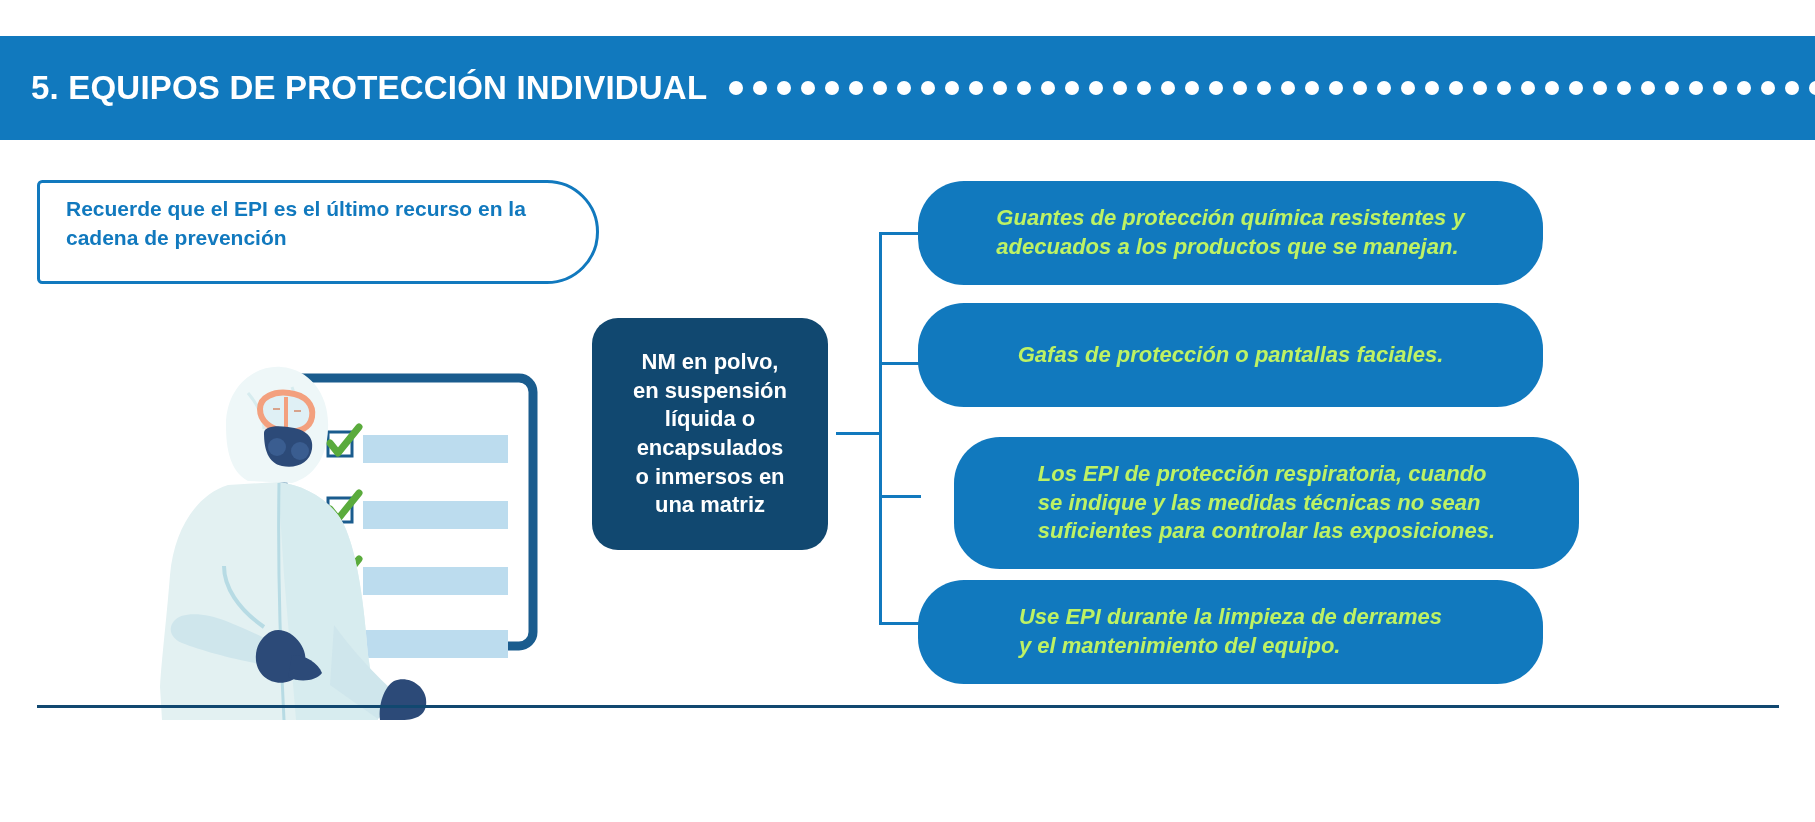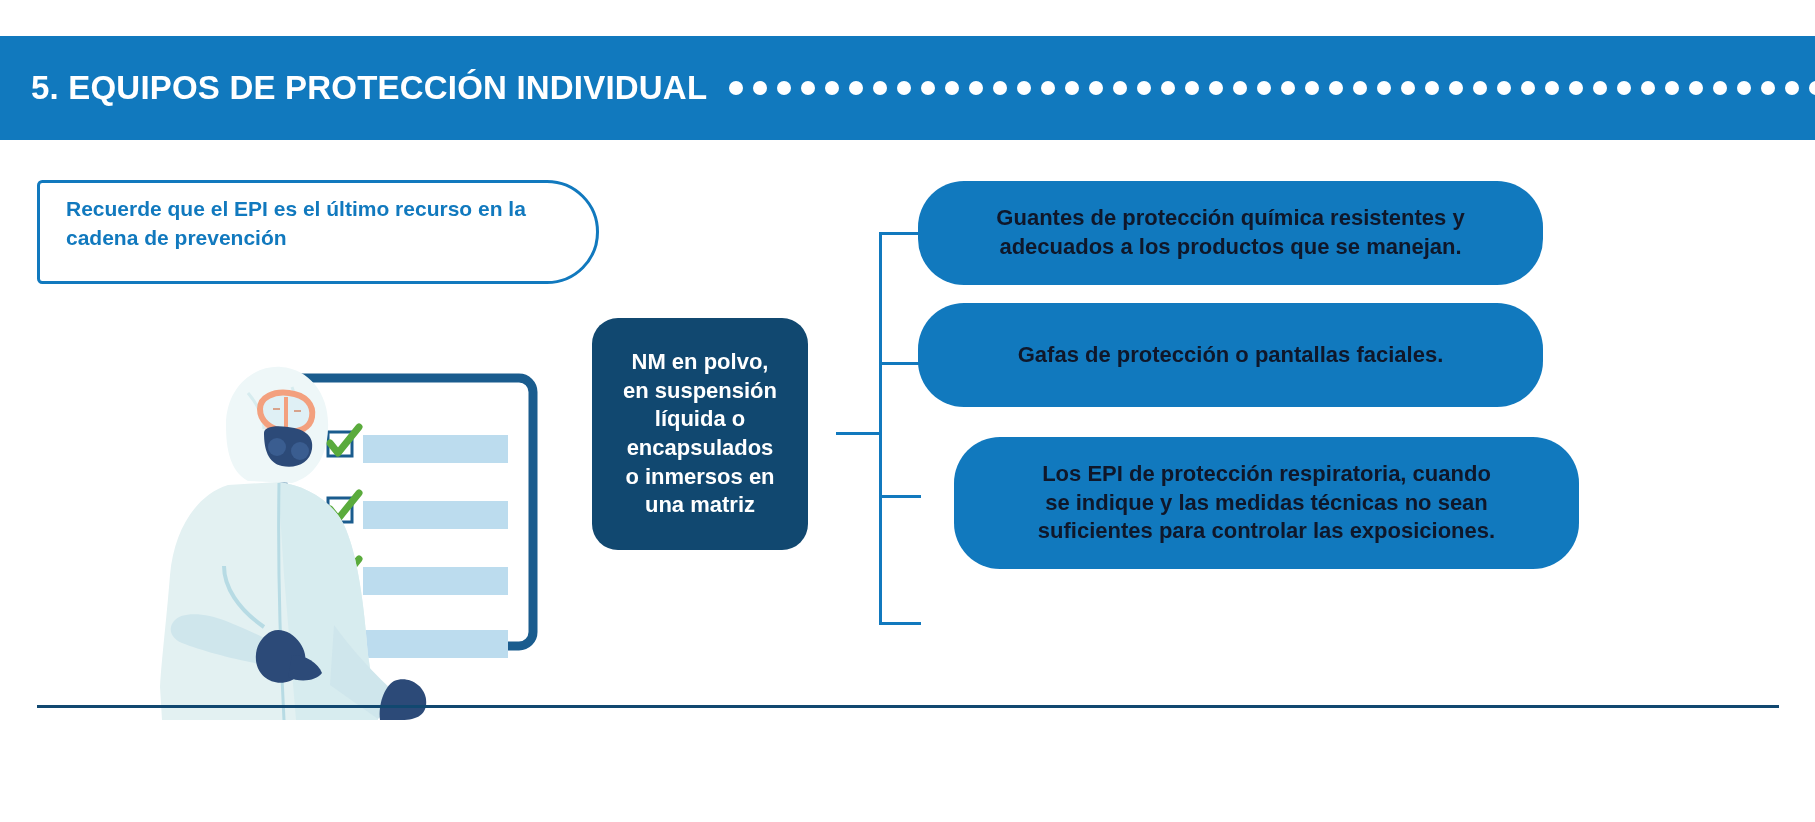--- a/index.html
+++ b/index.html
@@ -77,21 +77,21 @@
     font-weight: bold;
     line-height: 1.35;
     font-family: "Liberation Sans", "DejaVu Sans", sans-serif;
   }
 
   
   .center-node {
     position: absolute;
     left: 592px;
     top: 318px;
-    width: 216px;
+    width: 236px;
     height: 232px;
     background: #114870;
     border-radius: 26px;
     display: flex;
     align-items: center;
     justify-content: center;
     box-sizing: border-box;
     padding: 6px 10px;
   }
   .center-node-text {
@@ -135,27 +135,28 @@
     left: 918px;
     background: #1179be;
     border-radius: 46px;
     display: flex;
     align-items: center;
     justify-content: center;
     box-sizing: border-box;
     padding: 6px 34px;
   }
   .pill-text {
-    color: #0f172a;
+    color: #bef264;
     font-size: 22px;
     font-weight: bold;
     line-height: 1.30;
-    text-align: center;
+    text-align: left;
     white-space: pre-line;
     font-family: "Liberation Sans", "DejaVu Sans", sans-serif;
+    font-style: italic;
   }
 
   
   .bottom-rule {
     position: absolute;
     left: 37px;
     top: 705px;
     width: 1742px;
     height: 3px;
     background: #114870;
@@ -337,16 +338,20 @@
   <div class="pill" style="top:303px; width:625px; height:104px;">
     <div class="pill-text">Gafas de protección o pantallas faciales.</div>
   </div>
 
   <div class="pill" style="top:437px; width:625px; height:132px;margin-left:36px;">
     <div class="pill-text">Los EPI de protección respiratoria, cuando
 se indique y las medidas técnicas no sean
 suficientes para controlar las exposiciones.</div>
   </div>
 
+  <div class="pill" style="top:580px; width:625px; height:104px;">
+    <div class="pill-text">Use EPI durante la limpieza de derrames
+y el mantenimiento del equipo.</div>
+  </div>
 
   <div class="bottom-rule"></div>
 
 </div>
 
 </body></html>

